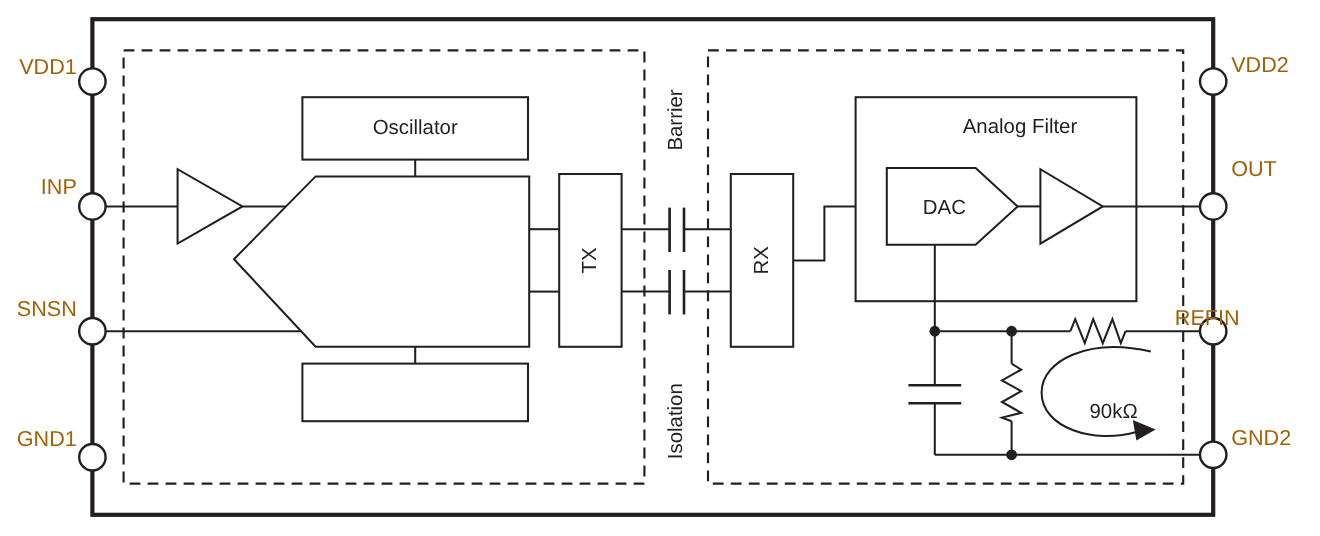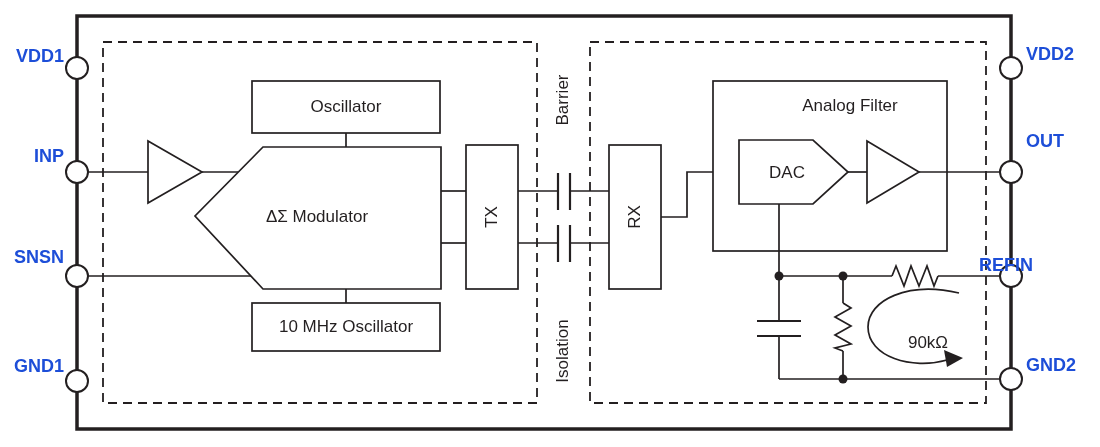--- a/index.html
+++ b/index.html
@@ -16,24 +16,23 @@
     transform:translate(-50%,-50%);
     font-size:17px;
     color:#231f20;
     white-space:nowrap;
     line-height:20px;
   }
   .rot{transform:translate(-50%,-50%) rotate(-90deg);}
   .pin-lbl{
     position:absolute;
     font-size:18px;
-    color:#1d4ed8;
+    color:#a16207;
     white-space:nowrap;
     line-height:22px;
-    font-weight:bold;
   }
   .pin-lbl.left{text-align:right;}
 </style>
 </head>
 <body>
 
 <div id="canvas">
 
   <svg id="diagram-svg" width="1100" height="447" viewBox="0 0 1100 447">
     <g fill="none" stroke="#231f20" stroke-width="1.7">
@@ -131,22 +130,20 @@
   <div class="pin-lbl left" style="right:1036px;top:145px">INP</div>
   <div class="pin-lbl left" style="right:1036px;top:246px">SNSN</div>
   <div class="pin-lbl left" style="right:1036px;top:355px">GND1</div>
 
   <div class="pin-lbl" style="left:1026px;top:43px">VDD2</div>
   <div class="pin-lbl" style="left:1026px;top:130px">OUT</div>
   <div class="pin-lbl" style="left:979px;top:254px">REFIN</div>
   <div class="pin-lbl" style="left:1026px;top:354px">GND2</div>
 
   <div class="lbl" style="left:346px;top:107px">Oscillator</div>
-  <div class="lbl" style="left:317px;top:217px">ΔΣ Modulator</div>
-  <div class="lbl" style="left:346px;top:327px">10 MHz Oscillator</div>
   <div class="lbl rot" style="left:492px;top:217px">TX</div>
   <div class="lbl rot" style="left:635px;top:217px">RX</div>
   <div class="lbl rot" style="left:563px;top:100px">Barrier</div>
   <div class="lbl rot" style="left:563px;top:351px">Isolation</div>
   <div class="lbl" style="left:850px;top:106px">Analog Filter</div>
   <div class="lbl" style="left:787px;top:173px">DAC</div>
   <div class="lbl" style="left:928px;top:343px">90kΩ</div>
 
 </div>
 

